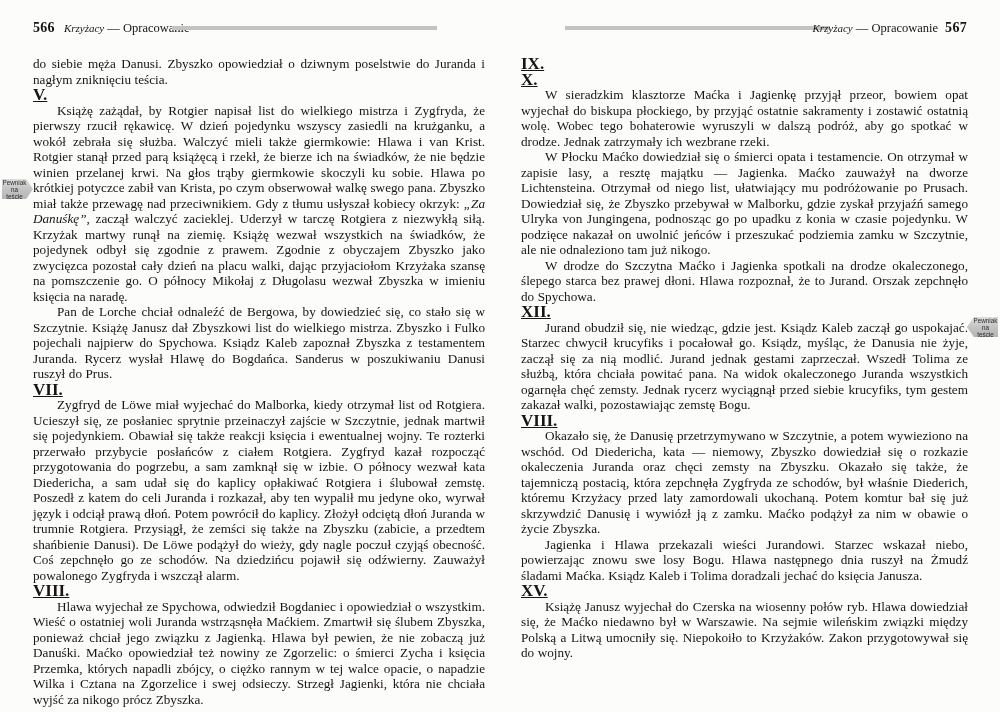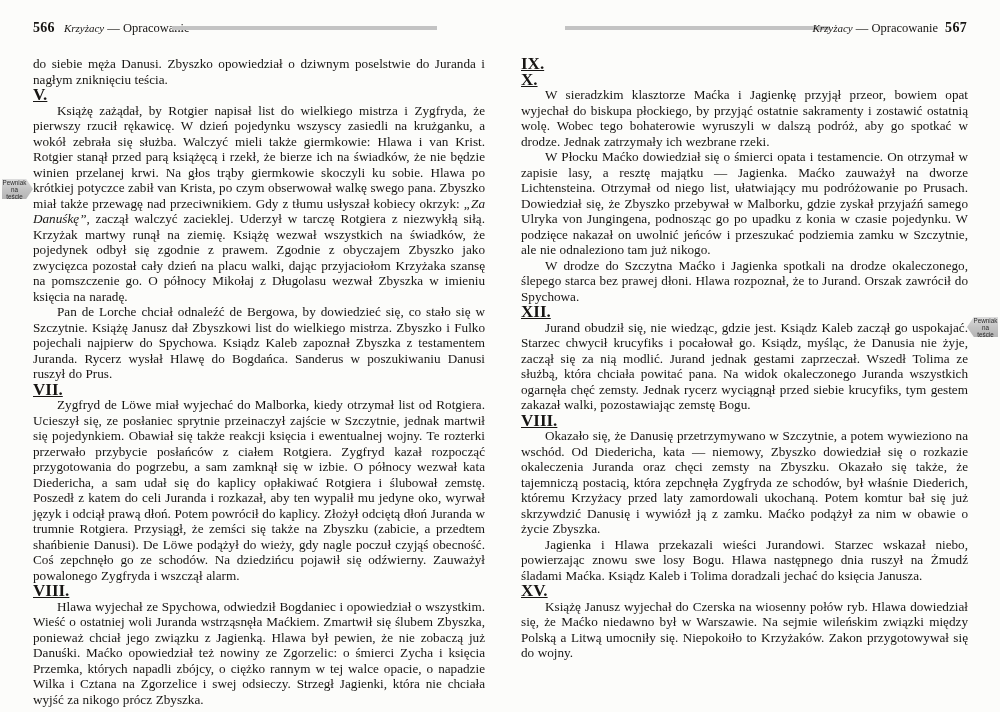--- a/index.html
+++ b/index.html
@@ -93,21 +93,21 @@
   <p class="ind"><span>Hlawa wyjechał ze Spychowa, odwiedził Bogdaniec i opowiedział o wszystkim. Wieść o ostatniej woli Juranda wstrząsnęła Maćkiem. Zmartwił się ślubem Zbyszka, ponieważ chciał jego związku z Jagienką. Hlawa był pewien, że nie zobaczą już Danuśki. Maćko opowiedział też nowiny ze Zgorzelic: o śmierci Zycha i księcia Przemka, których napadli zbójcy, o ciężko rannym w tej walce opacie, o napadzie Wilka i Cztana na Zgorzelice i swej odsieczy. Strzegł Jagienki, która nie chciała wyjść za nikogo prócz Zbyszka.</span></p>
 </div>
 
 <div class="col col-right">
   <h2 class="rn">IX.</h2>
 
   <h2 class="rn">X.</h2>
   <p class="ind"><span>W sieradzkim klasztorze Maćka i Jagienkę przyjął przeor, bowiem opat wyjechał do biskupa płockiego, by przyjąć ostatnie sakramenty i zostawić ostatnią wolę. Wobec tego bohaterowie wyruszyli w dalszą podróż, aby go spotkać w drodze. Jednak zatrzymały ich wezbrane rzeki.</span></p>
 
   <p class="ind"><span>W Płocku Maćko dowiedział się o śmierci opata i testamencie. On otrzymał w zapisie lasy, a resztę majątku — Jagienka. Maćko zauważył na dworze Lichtensteina. Otrzymał od niego list, ułatwiający mu podróżowanie po Prusach. Dowiedział się, że Zbyszko przebywał w Malborku, gdzie zyskał przyjaźń samego Ulryka von Jungingena, podnosząc go po upadku z konia w czasie pojedynku. W podzięce nakazał on uwolnić jeńców i przeszukać podziemia zamku w Szczytnie, ale nie odnaleziono tam już nikogo.</span></p>
-  <p class="ind"><span class="u">W drodze do Szczytna Maćko i Jagienka spotkali na drodze okaleczonego, ślepego starca bez prawej dłoni. Hlawa rozpoznał, że to Jurand. Orszak zawrócił do Spychowa.</span></p>
+  <p class="ind"><span class="u">W drodze do Szczytna Maćko i Jagienka spotkali na drodze okaleczonego, ślepego starca bez prawej dłoni. Hlawa rozpoznał, że to Jurand. Orszak zepchnęło do Spychowa.</span></p>
 
   <h2 class="rn">XII.</h2>
   <p class="ind"><span>Jurand obudził się, nie wiedząc, gdzie jest. Ksiądz Kaleb zaczął go uspokajać. Starzec chwycił krucyfiks i pocałował go. Ksiądz, myśląc, że Danusia nie żyje, zaczął się za nią modlić. Jurand jednak gestami zaprzeczał. Wszedł Tolima ze służbą, która chciała powitać pana. Na widok okaleczonego Juranda wszystkich ogarnęła chęć zemsty. Jednak rycerz wyciągnął przed siebie krucyfiks, tym gestem zakazał walki, pozostawiając zemstę Bogu.</span></p>
 
   <h2 class="rn">VIII.</h2>
   <p class="ind"><span>Okazało się, że Danusię przetrzymywano w Szczytnie, a potem wywieziono na wschód. Od Diedericha, kata — niemowy, Zbyszko dowiedział się o rozkazie okaleczenia Juranda oraz chęci zemsty na Zbyszku. Okazało się także, że tajemniczą postacią, która zepchnęła Zygfryda ze schodów, był właśnie Diederich, któremu Krzyżacy przed laty zamordowali ukochaną. Potem komtur bał się już skrzywdzić Danusię i wywiózł ją z zamku. Maćko podążył za nim w obawie o życie Zbyszka.</span></p>
 
   <p class="ind"><span>Jagienka i Hlawa przekazali wieści Jurandowi. Starzec wskazał niebo, powierzając znowu swe losy Bogu. Hlawa następnego dnia ruszył na Żmudź śladami Maćka. Ksiądz Kaleb i Tolima doradzali jechać do księcia Janusza.</span></p>
 
   <h2 class="rn">XV.</h2>

